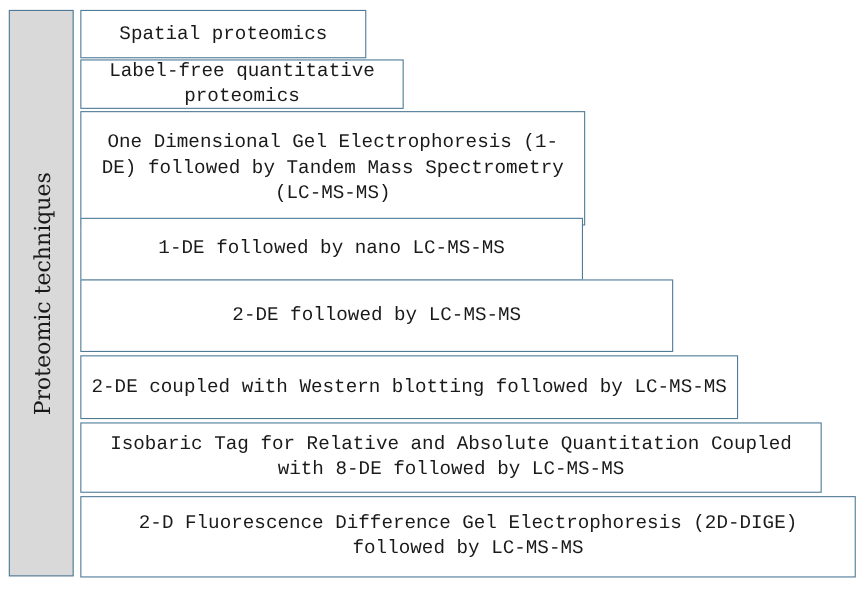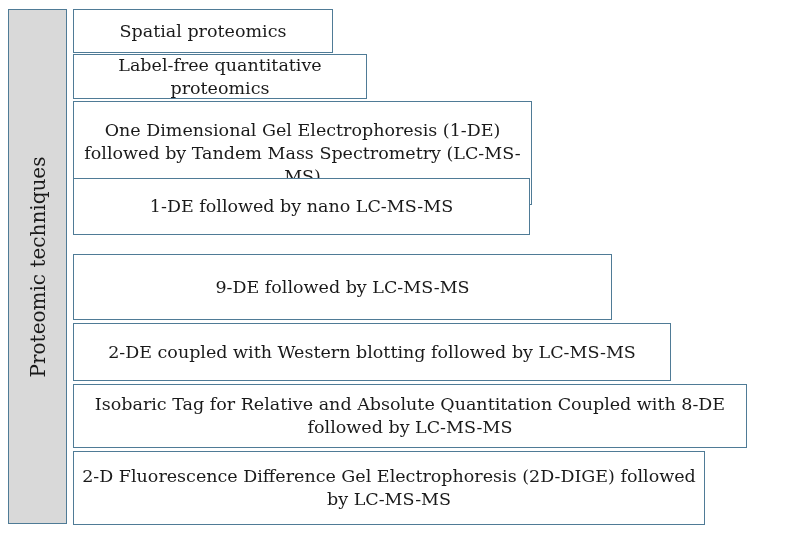--- a/index.html
+++ b/index.html
@@ -11,30 +11,30 @@
   }
   .sidebar-label {
     position: absolute; left: 50%; top: 50%;
     transform: translate(-50%, -50%) rotate(-90deg);
     white-space: nowrap; font-size: 20px; color: #1a1a1a;
   }
   .box {
     position: absolute; left: 73px; box-sizing: border-box;
     border: 1.5px solid #4f7b96; background: #ffffff;
     display: flex; align-items: center; justify-content: center;
-    text-align: center; font-size: 17.5px; line-height: 23px; padding: 0 8px;
+    text-align: center; font-size: 17.5px; line-height: 23px; padding: 0 8px; font-family: Liberation Mono, monospace;
   }
   #b1 { top: 9px;   width: 260px; height: 44px; }
   #b2 { top: 54px;  width: 294px; height: 45px; }
   #b3 { top: 101px; width: 459px; height: 104px; }
-  #b4 { top: 178px; width: 457px; height: 57px; }
+  #b4 { top: 198px; width: 457px; height: 57px; }
   #b5 { top: 254px; width: 539px; height: 66px; }
   #b6 { top: 323px; width: 598px; height: 58px; }
   #b7 { top: 384px; width: 674px; height: 64px; }
-  #b8 { top: 451px; width: 632px; height: 74px; }
+  #b8 { top: 451px; width: 705px; height: 74px; }
   #b3 .t { max-width: 440px; }
   #b6 .t { max-width: 585px; }
   #b7 .t { max-width: 670px; }
   #b8 .t { max-width: 680px; }
 </style>
 </head>
 <body>
 
 <div class="sidebar">
   <span class="sidebar-label">Proteomic techniques</span>
@@ -46,21 +46,21 @@
 <div class="box" id="b2">
   <span class="t">Label-free quantitative proteomics</span>
 </div>
 <div class="box" id="b3">
   <span class="t">One Dimensional Gel Electrophoresis (1-DE) followed by Tandem Mass Spectrometry (LC-MS-MS)</span>
 </div>
 <div class="box" id="b4">
   <span class="t">1-DE followed by nano LC-MS-MS</span>
 </div>
 <div class="box" id="b5">
-  <span class="t">9-DE followed by LC-MS-MS</span>
+  <span class="t">2-DE followed by LC-MS-MS</span>
 </div>
 <div class="box" id="b6">
   <span class="t">2-DE coupled with Western blotting followed by LC-MS-MS</span>
 </div>
 <div class="box" id="b7">
   <span class="t">Isobaric Tag for Relative and Absolute Quantitation Coupled with 8-DE followed by LC-MS-MS</span>
 </div>
 <div class="box" id="b8">
   <span class="t">2-D Fluorescence Difference Gel Electrophoresis (2D-DIGE) followed by LC-MS-MS</span>
 </div>

